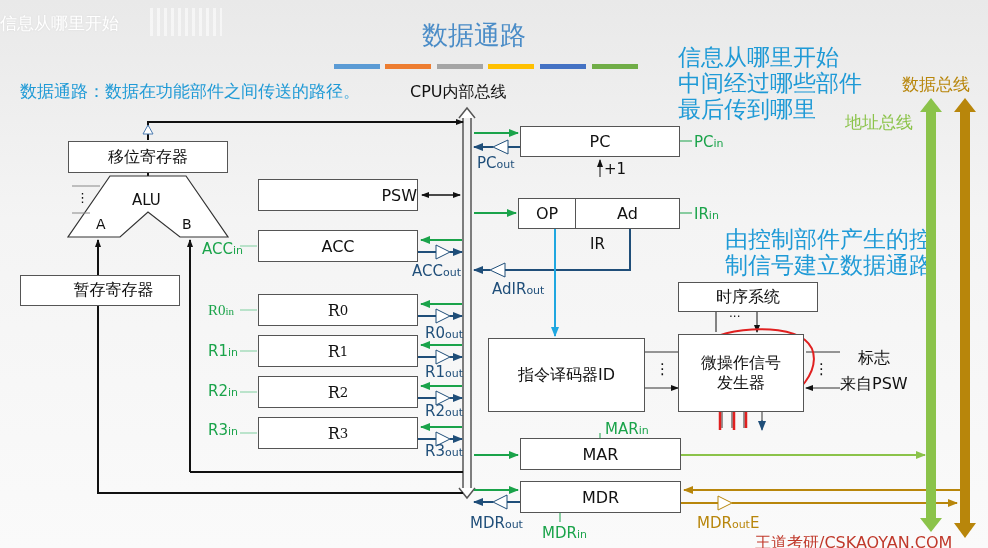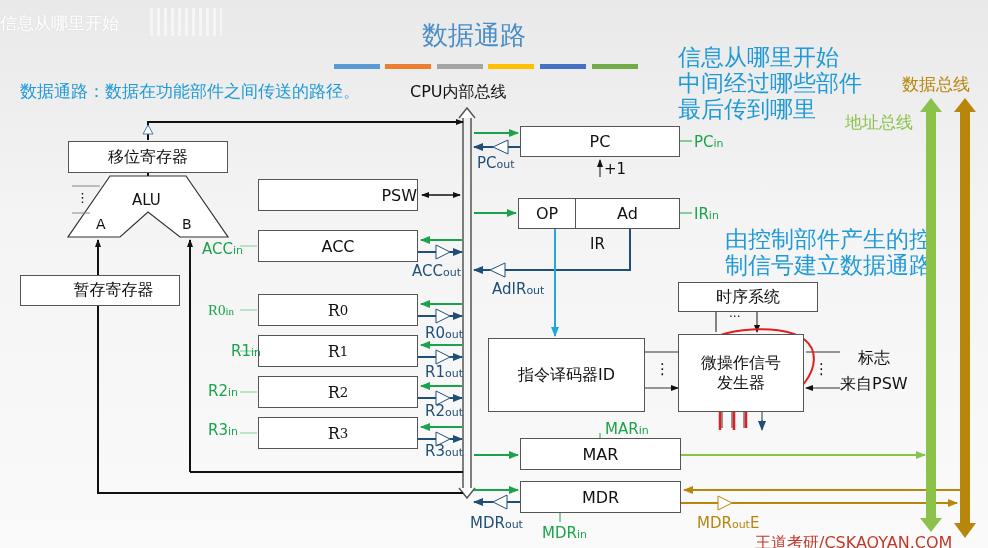--- a/index.html
+++ b/index.html
@@ -257,21 +257,21 @@
     <span>MAR</span>
   </div>
 <div class="box" style="left:520px;top:481px;width:161px;height:32px;">
     <span>MDR</span>
   </div>
 
 <div class="lbl-g" style="left:202px;top:240px;"><span>ACC</span><small>in</small></div>
 <div class="lbl-b" style="left:412px;top:262px;"><span>ACC</span><small>out</small></div>
 <div class="lbl-g" style="left:208px;top:302px;font-family:Liberation Serif, serif;"><span>R0</span><small>in</small></div>
 <div class="lbl-b" style="left:425px;top:324px;"><span>R0</span><small>out</small></div>
-<div class="lbl-g" style="left:208px;top:342px;margin-left:23px;"><span>R1</span><small>in</small></div>
+<div class="lbl-g" style="left:208px;top:342px;"><span>R1</span><small>in</small></div>
 <div class="lbl-b" style="left:425px;top:363px;"><span>R1</span><small>out</small></div>
 <div class="lbl-g" style="left:208px;top:382px;"><span>R2</span><small>in</small></div>
 <div class="lbl-b" style="left:425px;top:402px;"><span>R2</span><small>out</small></div>
 <div class="lbl-g" style="left:208px;top:421px;"><span>R3</span><small>in</small></div>
 <div class="lbl-b" style="left:425px;top:442px;"><span>R3</span><small>out</small></div>
 <div class="lbl-g" style="left:694px;top:133px;"><span>PC</span><small>in</small></div>
 <div class="lbl-b" style="left:477px;top:154px;"><span>PC</span><small>out</small></div>
 <div class="lbl-g" style="left:694px;top:205px;"><span>IR</span><small>in</small></div>
 <div class="lbl-b" style="left:492px;top:280px;"><span>AdIR</span><small>out</small></div>
 <div class="lbl-g" style="left:605px;top:420px;"><span>MAR</span><small>in</small></div>

